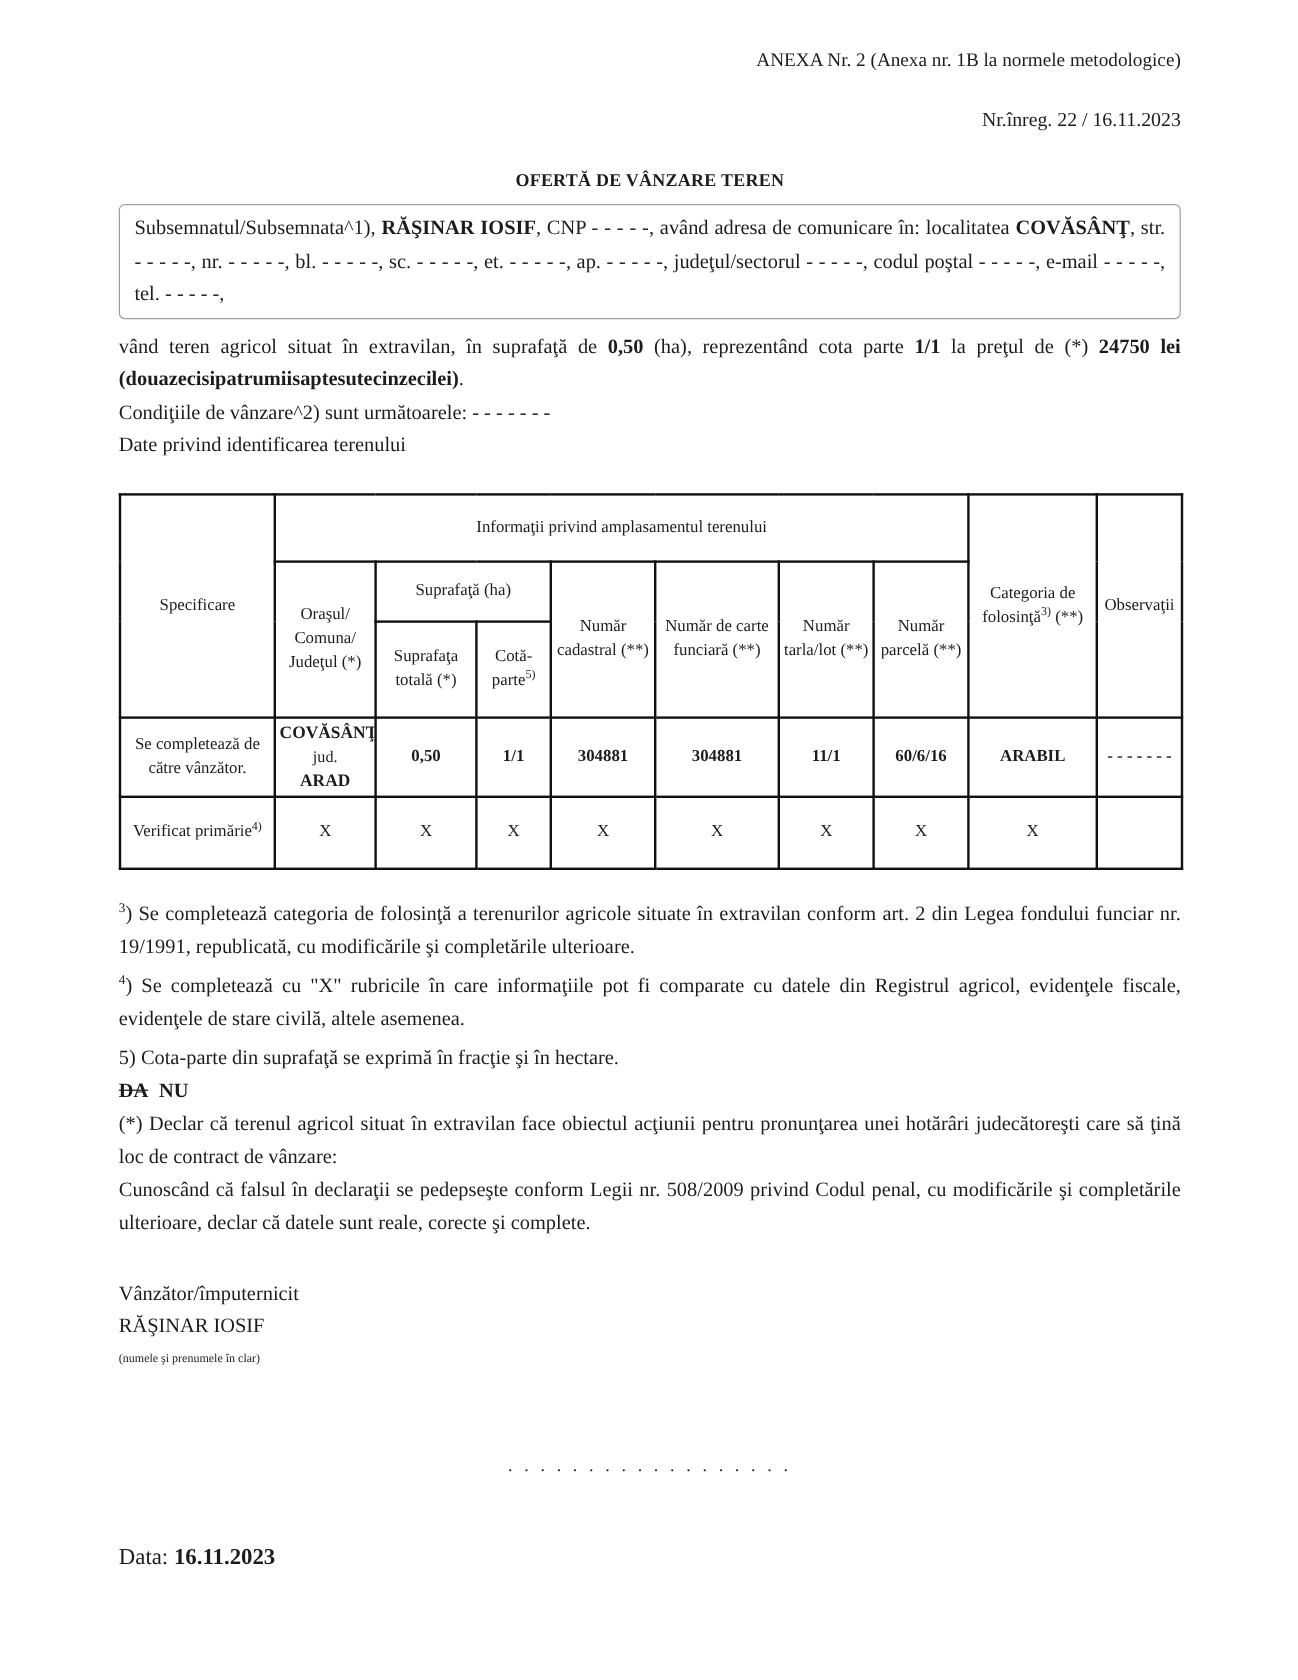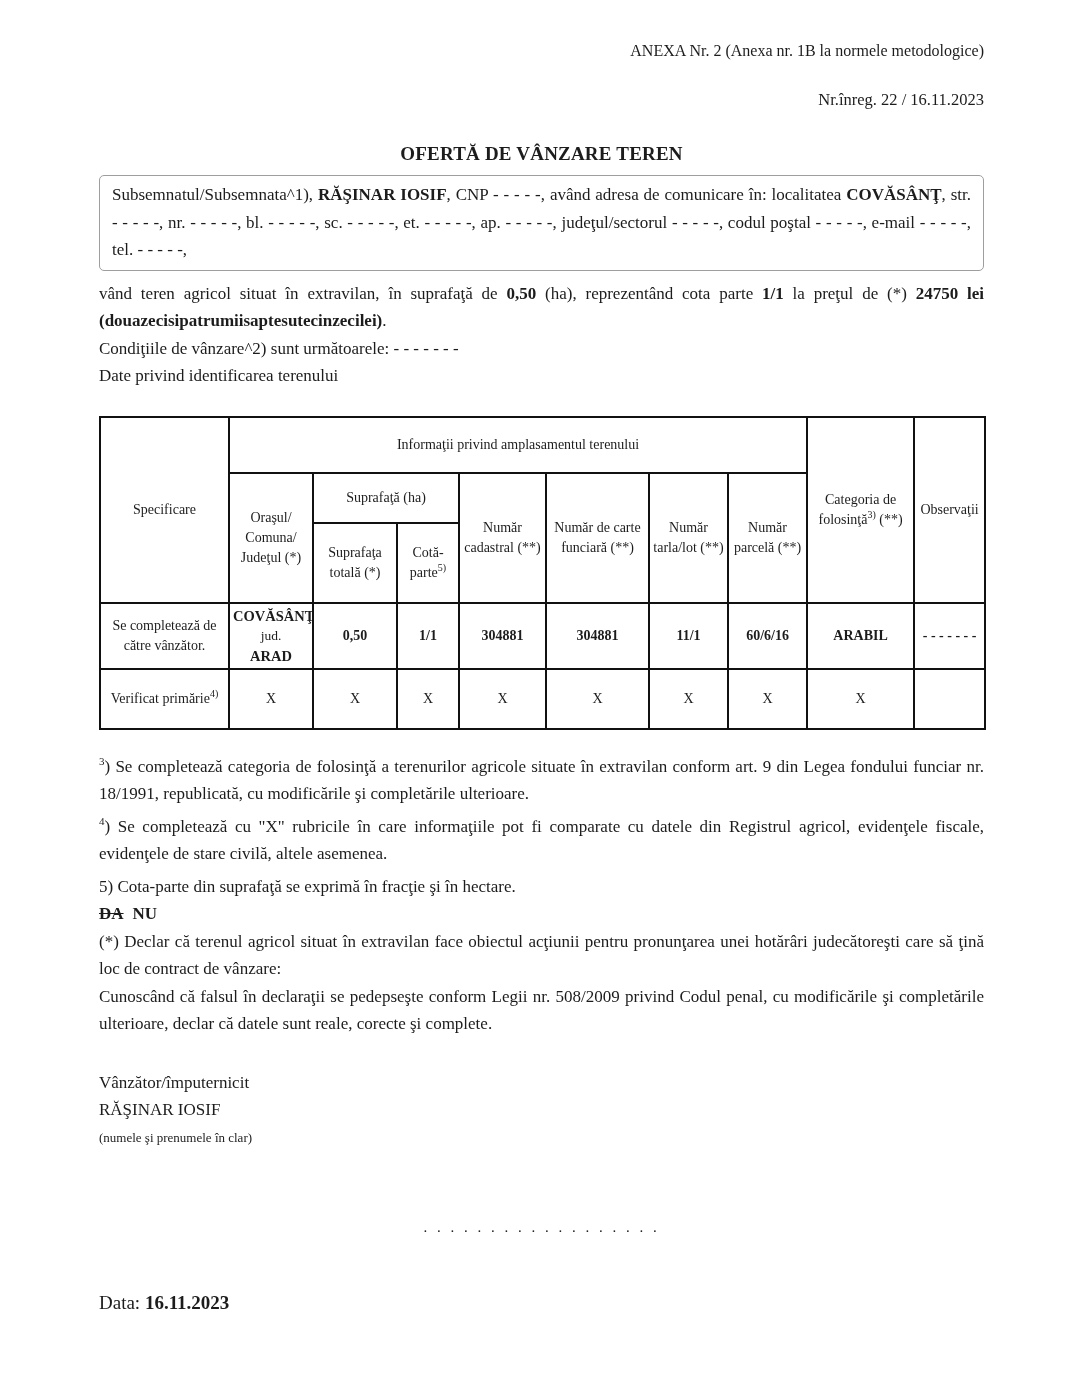--- a/index.html
+++ b/index.html
@@ -5,21 +5,21 @@
   html,body{margin:0;padding:0;background:#ffffff;}
   body{
     width:1082px;height:1400px;overflow:hidden;
     font-family:"Liberation Serif","DejaVu Serif",serif;
     color:#1c1c1c;
     -webkit-font-smoothing:antialiased;
   }
   .page{padding:40px 98px 0 99px;}
   .hdr-right{text-align:right;font-size:16px;line-height:22px;}
   .nr-inreg{text-align:right;font-size:16.5px;line-height:22px;margin-top:27px;}
-  .doc-title{text-align:center;font-size:19px;font-weight:bold;margin:32px 0 0 0;letter-spacing:.2px;}
+  .doc-title{text-align:center;font-size:15px;font-weight:bold;margin:32px 0 0 0;letter-spacing:.2px;}
   .intro-box{
     margin-top:10px;border:1px solid #9e9e9e;border-radius:5px;
     padding:5px 12px 6px 12px;
   }
   p{margin:0;}
   .body-text{font-size:17px;line-height:27.5px;}
   .just{text-align:justify;}
   .sale-para{margin-top:9px;}
   b,.bold{font-weight:bold;}
   .land-table{
@@ -41,21 +41,21 @@
   .loc-jud{font-size:13.5px;}
   .x-cell{font-size:21px;}
   .verif-label{font-size:14.5px;}
   .fn{margin-top:5px;}
   .fn-first{margin-top:23px;}
   .body-text sup{font-size:11px;line-height:0;}
   .da-nu{margin-top:0;}
   .da{font-weight:bold;text-decoration:line-through;}
   .nu{font-weight:bold;margin-left:9px;}
   .sig-block{margin-top:31px;text-align:left;font-size:17px;line-height:27.5px;}
-  .sig-note{font-size:13px;}
+  .sig-note{font-size:10px;}
   .dots-line{text-align:center;font-size:15px;margin-top:68px;letter-spacing:3px;}
   .date-line{margin-top:56px;font-size:19px;}
 </style>
 </head>
 <body>
 
 <div class="page">
 
   <div class="hdr-right">ANEXA Nr. 2 (Anexa nr. 1B la normele metodologice)</div>
   <div class="nr-inreg">Nr.înreg. 22 / 16.11.2023</div>
@@ -151,21 +151,21 @@
       <td class="x-cell">X</td>
       <td class="x-cell">X</td>
       <td class="x-cell">X</td>
       <td class="x-cell">X</td>
       <td class="x-cell">X</td>
       <td></td>
     </tr>
   </tbody>
     </table>
 
-  <p class="body-text just fn fn-first"><sup>3</sup><span>) Se completează categoria de folosinţă a terenurilor agricole situate în extravilan conform art. 9 din Legea fondului funciar nr. 18/1991, republicată, cu modificările şi completările ulterioare.</span></p>
+  <p class="body-text just fn fn-first"><sup>3</sup><span>) Se completează categoria de folosinţă a terenurilor agricole situate în extravilan conform art. 2 din Legea fondului funciar nr. 19/1991, republicată, cu modificările şi completările ulterioare.</span></p>
   <p class="body-text just fn"><sup>4</sup><span>) Se completează cu "X" rubricile în care informaţiile pot fi comparate cu datele din Registrul agricol, evidenţele fiscale, evidenţele de stare civilă, altele asemenea.</span></p>
   <p class="body-text fn">5) Cota-parte din suprafaţă se exprimă în fracţie şi în hectare.</p>
   <p class="body-text da-nu"><span class="da">DA</span><span class="nu">NU</span></p>
   <p class="body-text just">(*) Declar că terenul agricol situat în extravilan face obiectul acţiunii pentru pronunţarea unei hotărâri judecătoreşti care să ţină loc de contract de vânzare:</p>
   <p class="body-text just">Cunoscând că falsul în declaraţii se pedepseşte conform Legii nr. 508/2009 privind Codul penal, cu modificările şi completările ulterioare, declar că datele sunt reale, corecte şi complete.</p>
 
   <div class="sig-block">
     <div>Vânzător/împuternicit</div>
     <div>RĂŞINAR IOSIF</div>
     <div class="sig-note">(numele şi prenumele în clar)</div>

